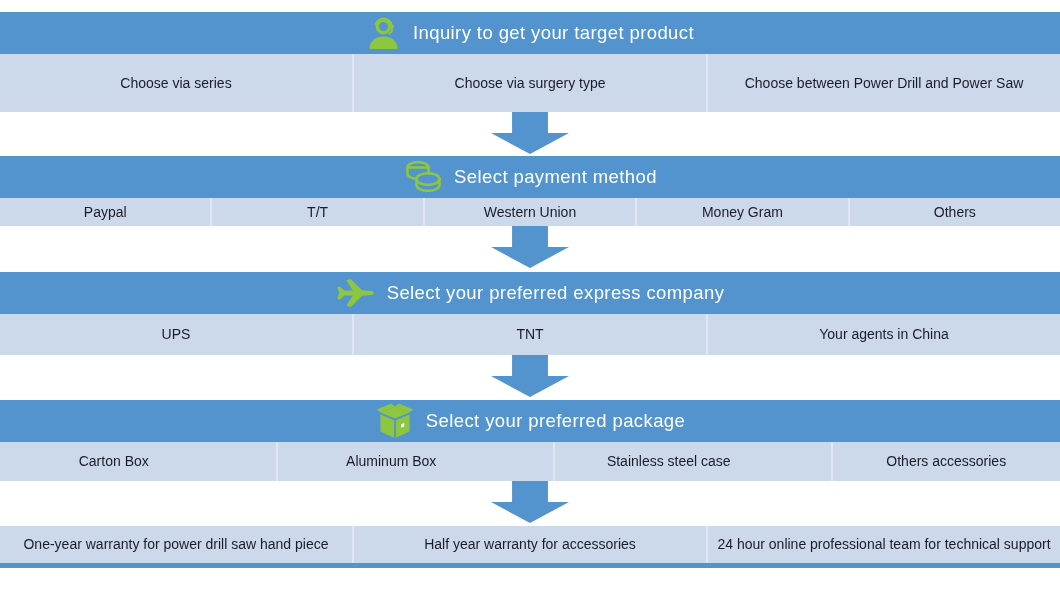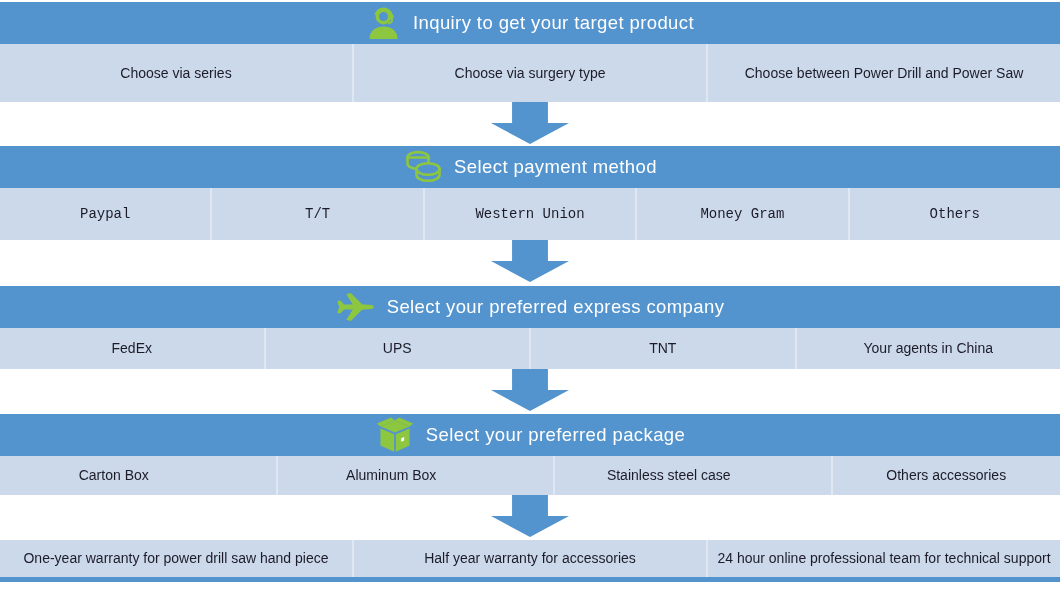--- a/index.html
+++ b/index.html
@@ -6,29 +6,29 @@
     --hdr:#5494ce;
     --row:#ccd9eb;
     --div:#dfe7f3;
     --grn:#8dc63f;
     --txt:#1c1c28;
   }
   *{box-sizing:border-box;margin:0;padding:0;}
   html,body{width:1060px;height:596px;background:#ffffff;overflow:hidden;
     font-family:"Liberation Sans", sans-serif;}
   .canvas{position:relative;width:1060px;height:596px;background:#ffffff;}
-  .canvas{padding-top:2px;}
+  .canvas{padding-top:12px;}
   .section-header{height:42px;background:var(--hdr);display:flex;
     align-items:center;justify-content:center;gap:11px;}
   .icon{display:flex;align-items:center;}
   .icon svg{display:block;}
   .header-title{color:#ffffff;font-size:18.5px;letter-spacing:0.4px;}
   .options-row{background:var(--row);display:flex;}
   .row-s1{height:58px;}
-  .row-s2{height:52px;font-family:Liberation Mono, monospace;}
+  .row-s2{height:28px;}
   .row-s3{height:41px;}
   .row-s4{height:39px;gap:48px;}
   .row-s5{height:37px;}
   .cell{flex:1 1 0;display:flex;align-items:center;justify-content:center;
     color:var(--txt);font-size:14px;text-align:center;line-height:1.2;
     border-left:2px solid var(--div);padding:0 6px;}
   .cell:first-child{border-left:none;}
   .arrow-gap{display:flex;justify-content:center;align-items:flex-start;}
   .gap1{height:44px;}
   .gap2{height:46px;}
@@ -95,21 +95,20 @@
   <div>
     <div class="section-header">
       <span class="icon">
         <svg width="40" height="32" viewBox="0 0 40 32">
           <path fill="#8dc63f" d="M35.2,14.1 c1.6,0.2 2.6,0.9 2.6,1.9 c0,1 -1,1.7 -2.6,1.9 L26,18.8 L14.8,30 L10.3,28.8 L16.8,18.4 L8.2,18.4 L4.2,22.6 L1.2,22 L3.2,16 L1.2,10 L4.2,9.4 L8.2,13.6 L16.8,13.6 L10.3,3.2 L14.8,2 L26,13.2 z"></path>
         </svg>
       </span>
       <span class="header-title">Select your preferred express company</span>
     </div>
     <div class="options-row row-s3">
-      <div class="cell">FedEx</div>
       <div class="cell">UPS</div>
       <div class="cell">TNT</div>
       <div class="cell">Your agents in China</div>
     </div>
   </div>
 
   <div class="arrow-gap gap3">
     <div class="down-arrow"></div>
   </div>
 

